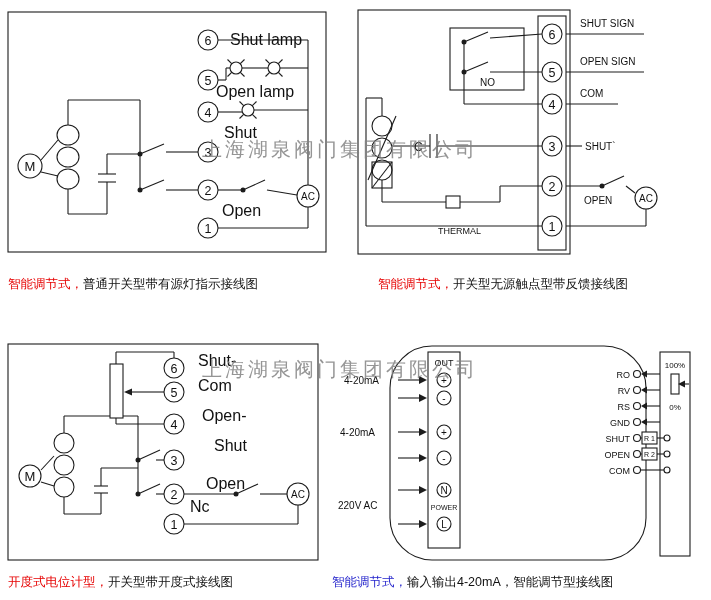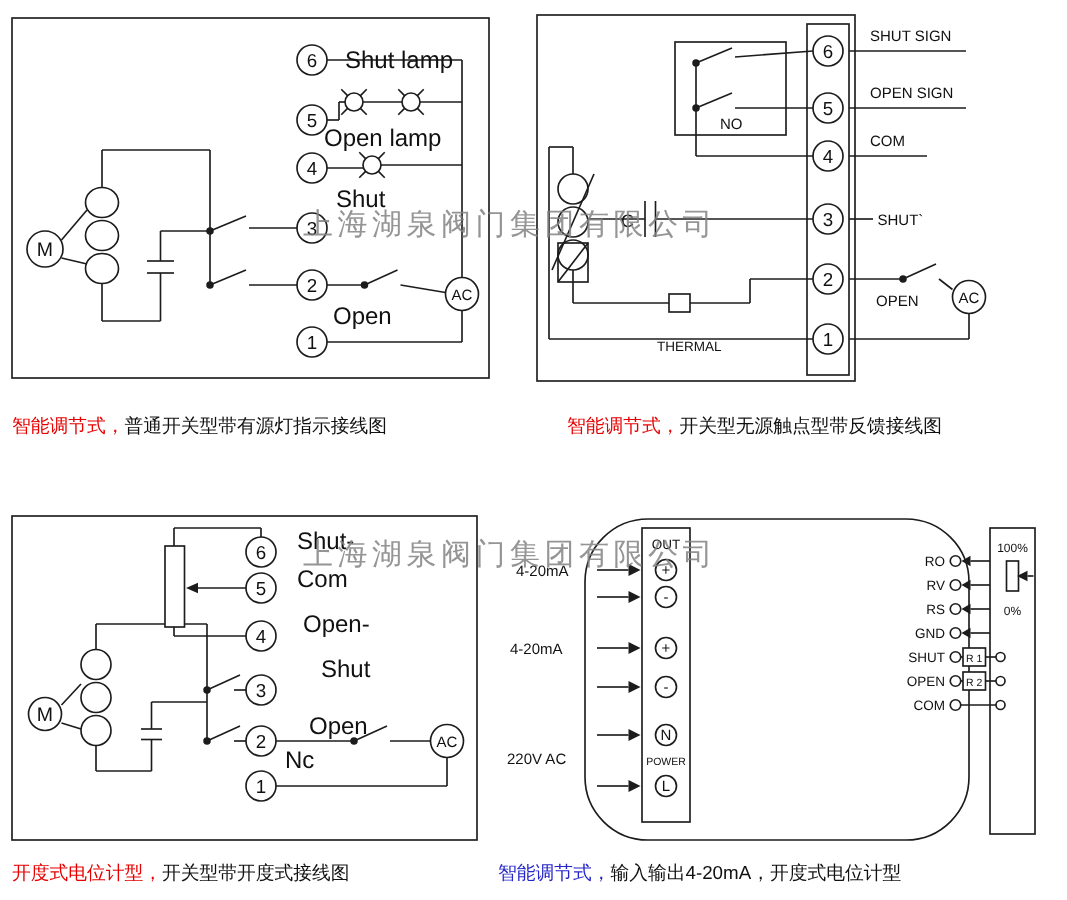--- a/index.html
+++ b/index.html
@@ -370,19 +370,19 @@
   <div class="caption" style="left:8px;top:276px">
     <span class="red">智能调节式，</span><span>普通开关型带有源灯指示接线图</span>
   </div>
   <div class="caption" style="left:378px;top:276px">
     <span class="red">智能调节式，</span><span>开关型无源触点型带反馈接线图</span>
   </div>
   <div class="caption" style="left:8px;top:574px">
     <span class="red">开度式电位计型，</span><span>开关型带开度式接线图</span>
   </div>
   <div class="caption" style="left:332px;top:574px">
-    <span class="blue">智能调节式，</span><span>输入输出4-20mA，开度式电位计型</span>
+    <span class="blue">智能调节式，</span><span>输入输出4-20mA，智能调节型接线图</span>
   </div>
 
   <div class="watermark" style="left:202px;top:136px">上海湖泉阀门集团有限公司</div>
   <div class="watermark" style="left:202px;top:356px">上海湖泉阀门集团有限公司</div>
 
 </div>
 
 </body></html>

